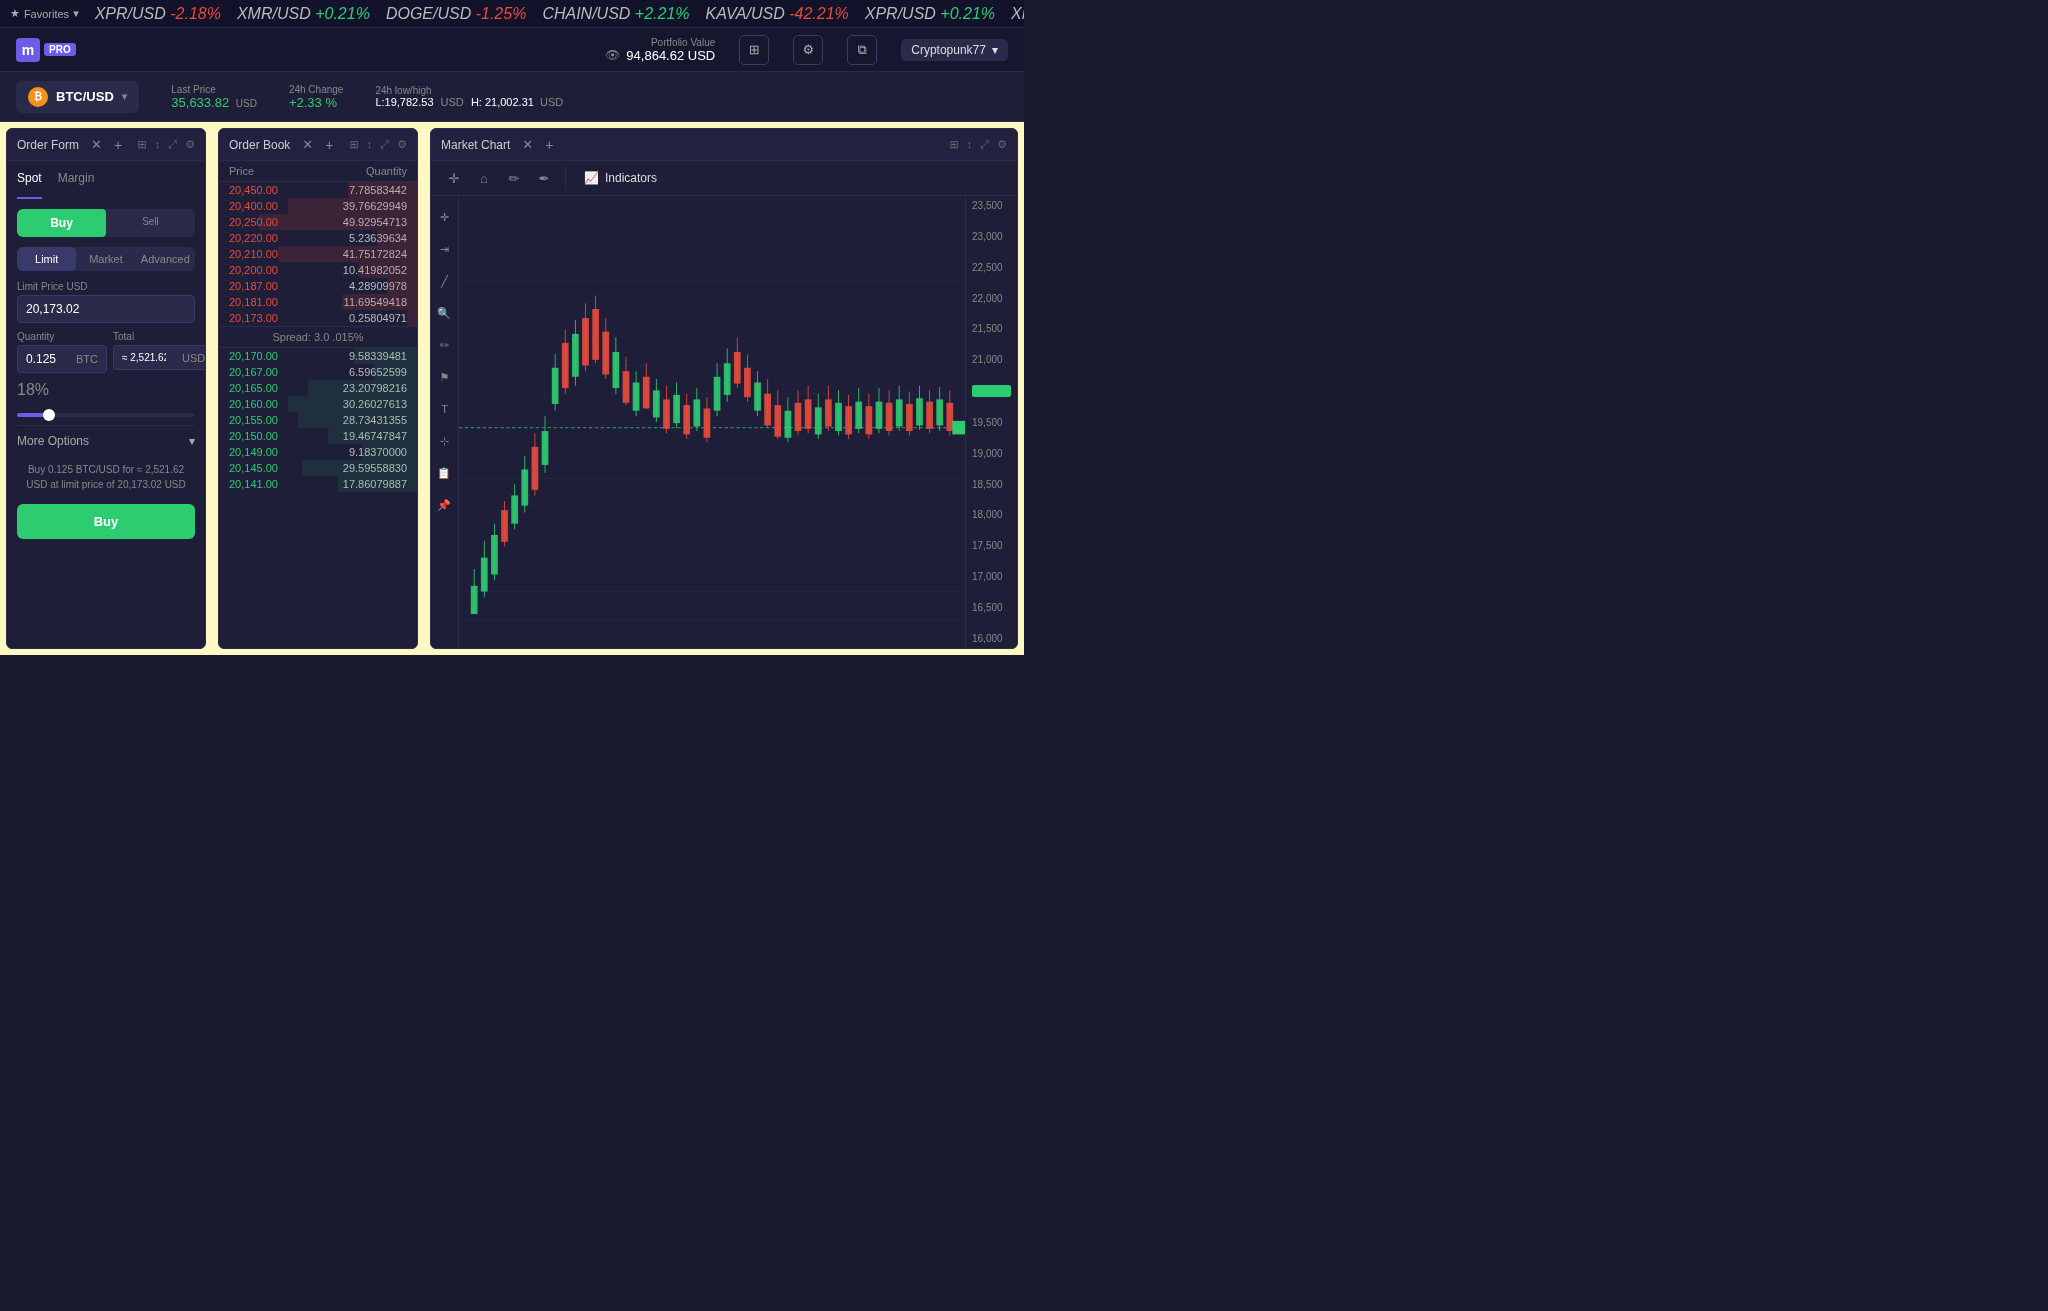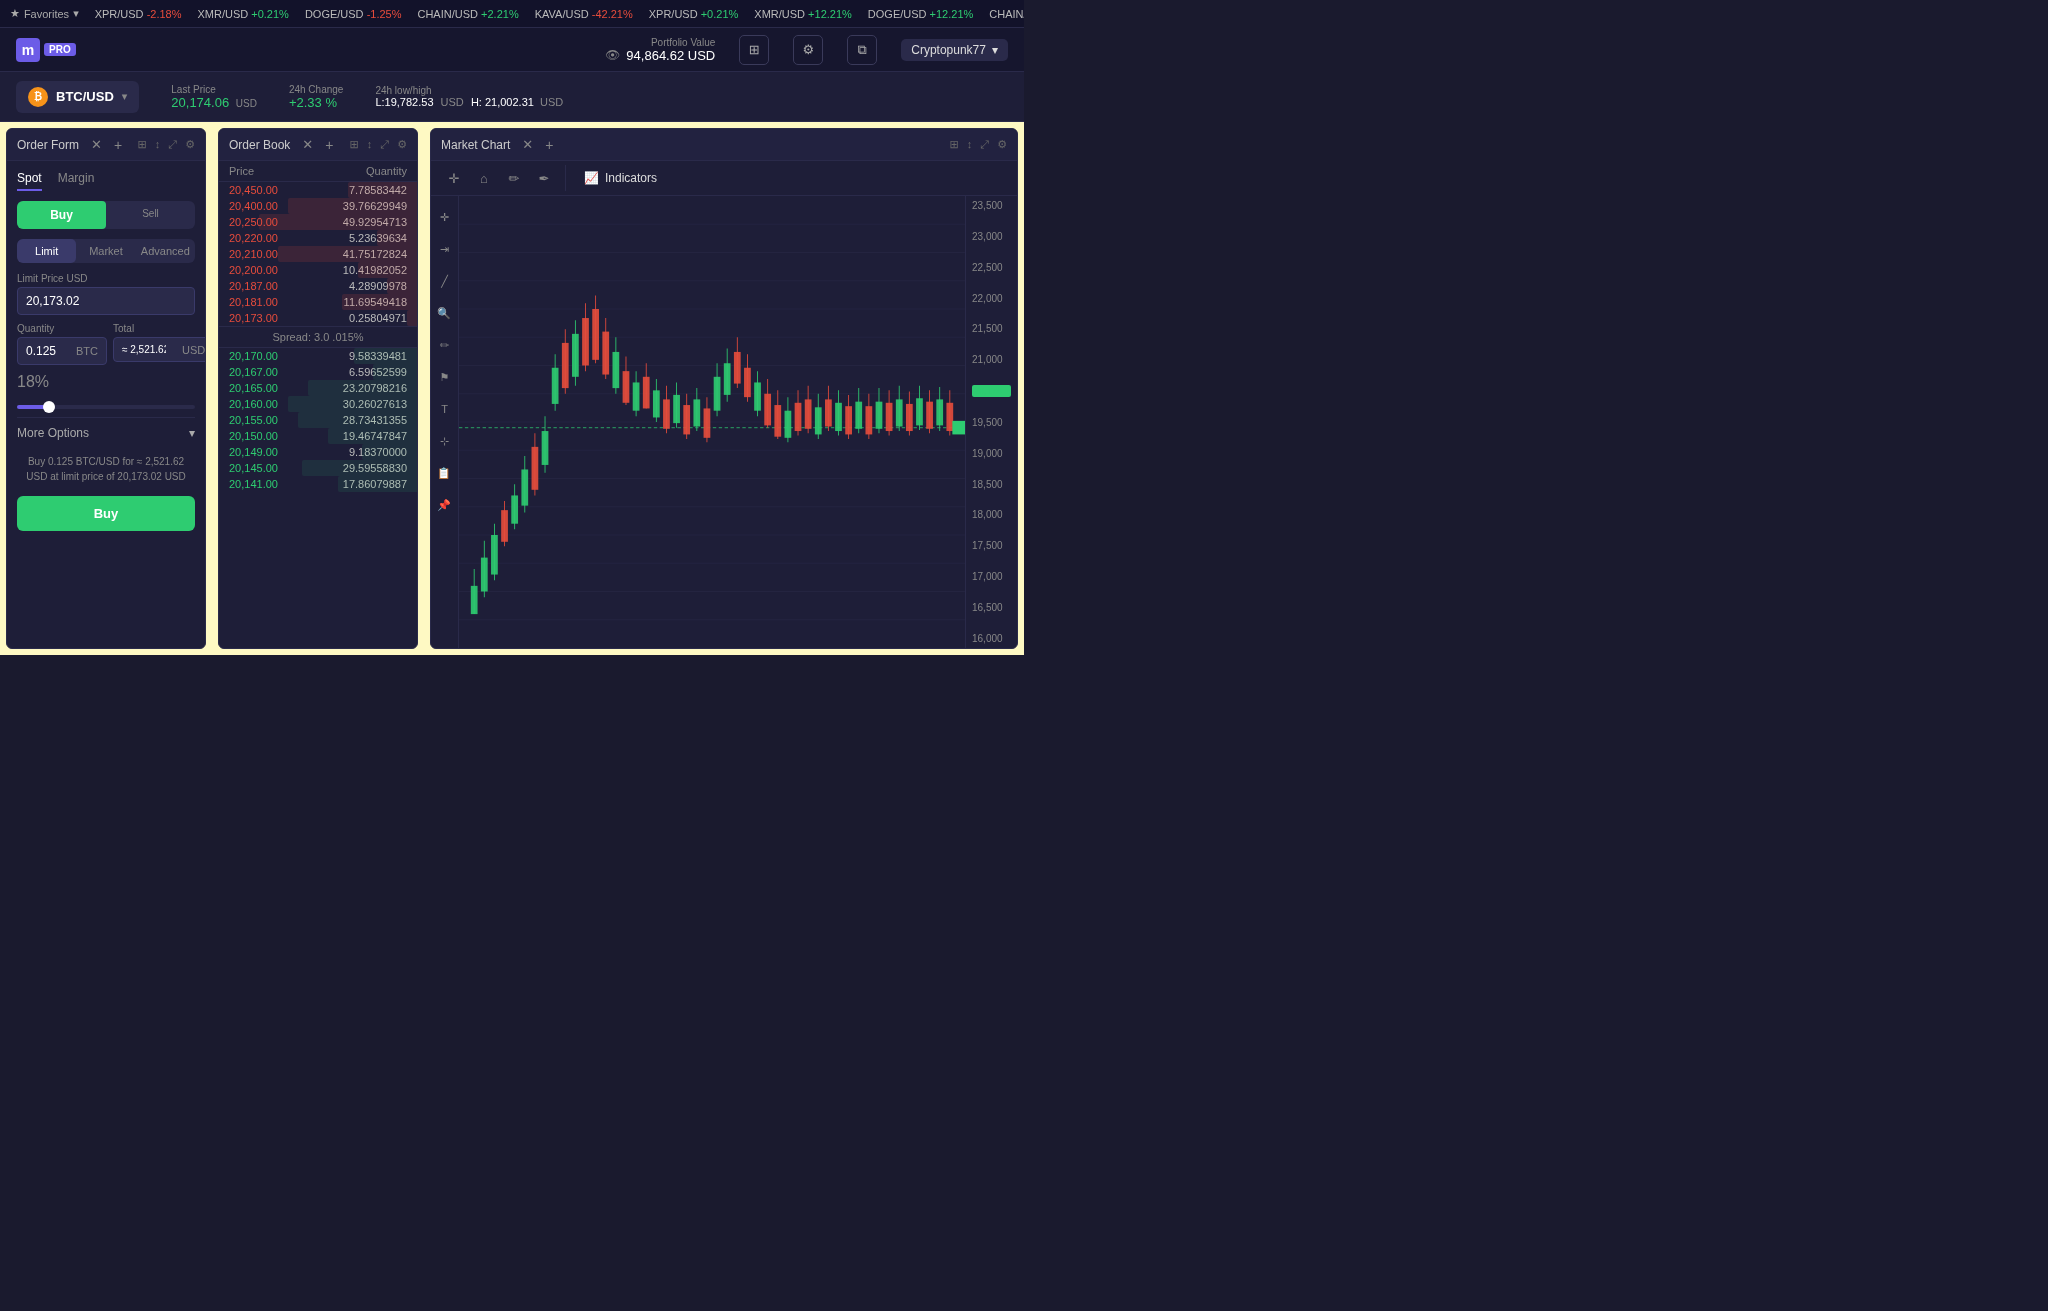--- a/index.html
+++ b/index.html
@@ -27,22 +27,23 @@
     .ticker-favorites {
       display: flex;
       align-items: center;
       gap: 4px;
       color: #aaa;
       white-space: nowrap;
       font-size: 11px;
     }
     .ticker-item {
       white-space: nowrap;
-      font-size: 11px;
+      font-size: 16px;
       color: #ccc;
+      font-style: italic;
     }
     .ticker-item .pair { color: #bbb; }
     .ticker-item .change-neg { color: #e74c3c; }
     .ticker-item .change-pos { color: #2ecc71; }
 
     
     .nav-bar {
       background: #16162e;
       border-bottom: 1px solid #2a2a4a;
       height: 44px;
@@ -234,21 +235,21 @@
     }
     .spot-margin-tabs {
       display: flex;
       gap: 16px;
       margin-bottom: 10px;
     }
     .tab-sm {
       font-size: 12px;
       color: #888;
       cursor: pointer;
-      padding-bottom: 4px;
+      padding-bottom: 12px;
     }
     .tab-sm.active {
       color: #fff;
       border-bottom: 2px solid #6c5ce7;
     }
     .buy-sell-tabs {
       display: flex;
       border-radius: 6px;
       overflow: hidden;
       margin-bottom: 10px;
@@ -554,21 +555,21 @@
 
 <div class="pair-bar">
   <div class="pair-selector">
     <div class="pair-icon">₿</div>
     <span class="pair-name">BTC/USD</span>
     <span style="color:#888;font-size:11px;">▾</span>
   </div>
   <div class="pair-stat">
     <div class="pair-stat-label">Last Price</div>
     <div class="pair-stat-value" style="color:#2ecc71;">
-      <span>20,174.06</span>
+      <span>35,633.82</span>
       <span style="color:#888;font-size:10px;margin-left:3px;">USD</span>
     </div>
   </div>
   <div class="pair-stat">
     <div class="pair-stat-label">24h Change</div>
     <div class="pair-stat-value pos">+2.33 %</div>
   </div>
   <div class="pair-stat">
     <div class="pair-stat-label">24h low/high</div>
     <div class="pair-stat-value low-high">

